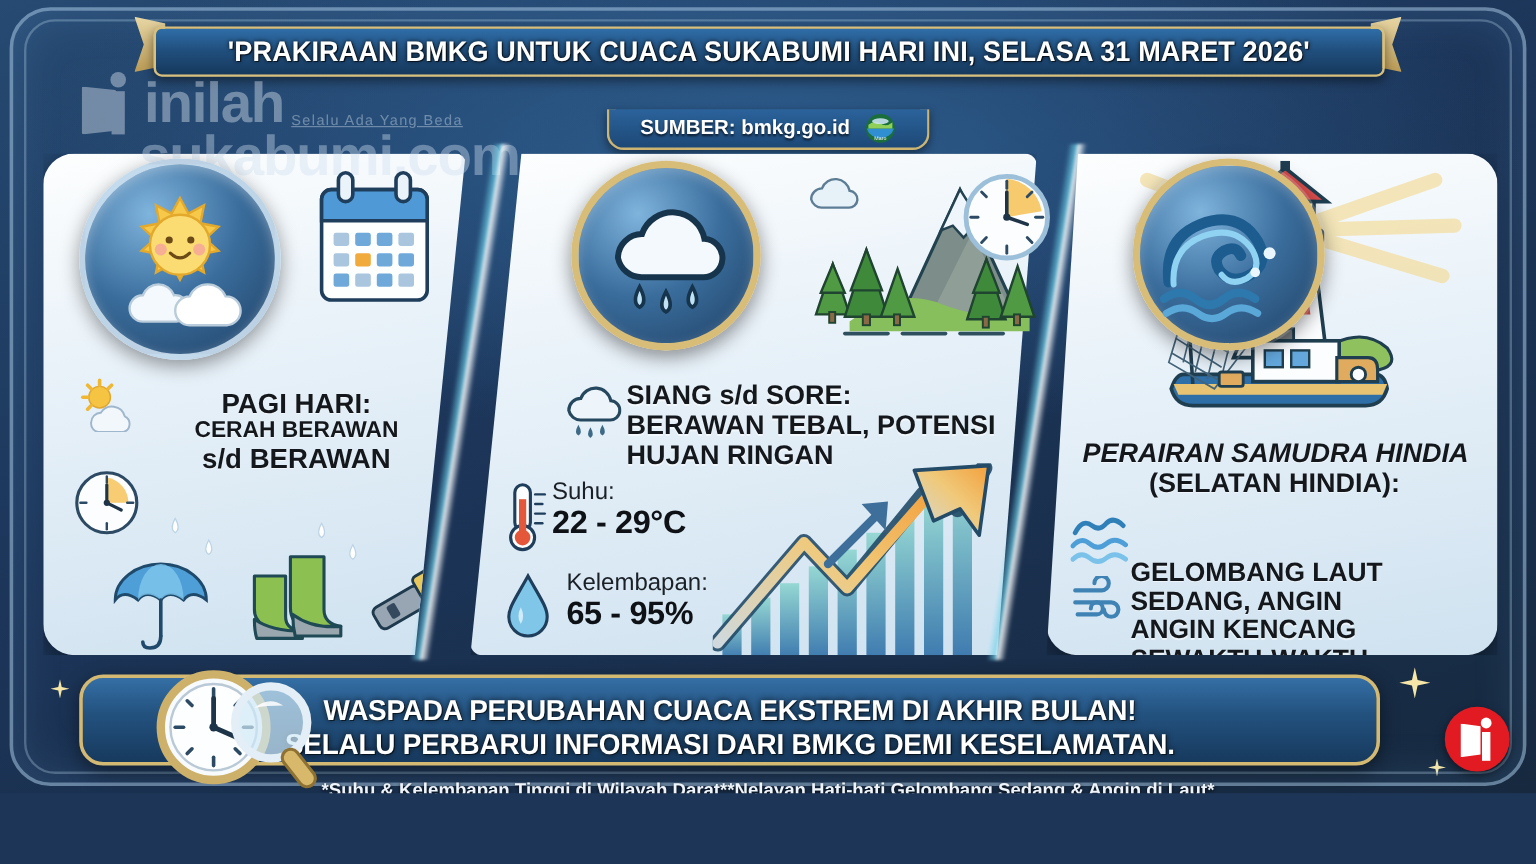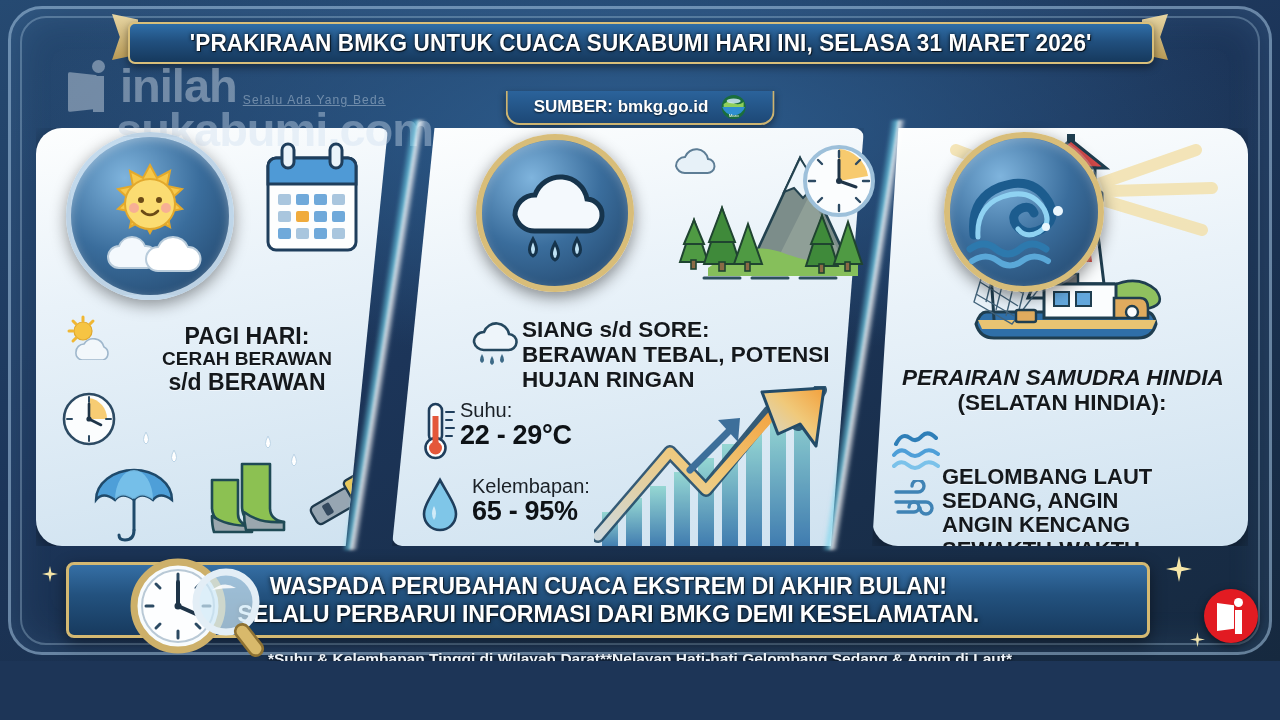--- a/index.html
+++ b/index.html
@@ -155,22 +155,22 @@
     color: #14181c; font-weight: bold; line-height: 1.10;
     text-shadow: 0 1px 0 rgba(255,255,255,.55);
   }
   .stat-label { color: #1a2026; font-size: 20px; line-height: 1.05; }
   .stat-value { color: #0e1216; font-size: 27px; font-weight: bold; line-height: 1.05; letter-spacing: -.3px; }
 
   
   #warn-banner {
     position: absolute; left: 66px; top: 562px; width: 1084px; height: 76px;
     background: linear-gradient(180deg,#356fa5 0%,#23527f 42%,#173a5e 100%);
-    border: 3px solid #d4b972; border-radius: 8px;
-    display: flex; align-items: center; justify-content: center;
+    border: 3px solid #d4b972; border-radius: 20px;
+    display: flex; align-items: flex-end; justify-content: center;
     box-shadow: 0 5px 16px rgba(0,0,0,.45);
   }
   #warn-banner .line {
     color: #ffffff; font-weight: bold; font-size: 24px; text-align: center;
     white-space: nowrap; letter-spacing: -.2px;
     transform: scaleX(.97);
     text-shadow: 0 0 5px rgba(0,0,0,.8), 1px 1px 0 rgba(0,0,0,.55);
     line-height: 1.16;
   }
 

